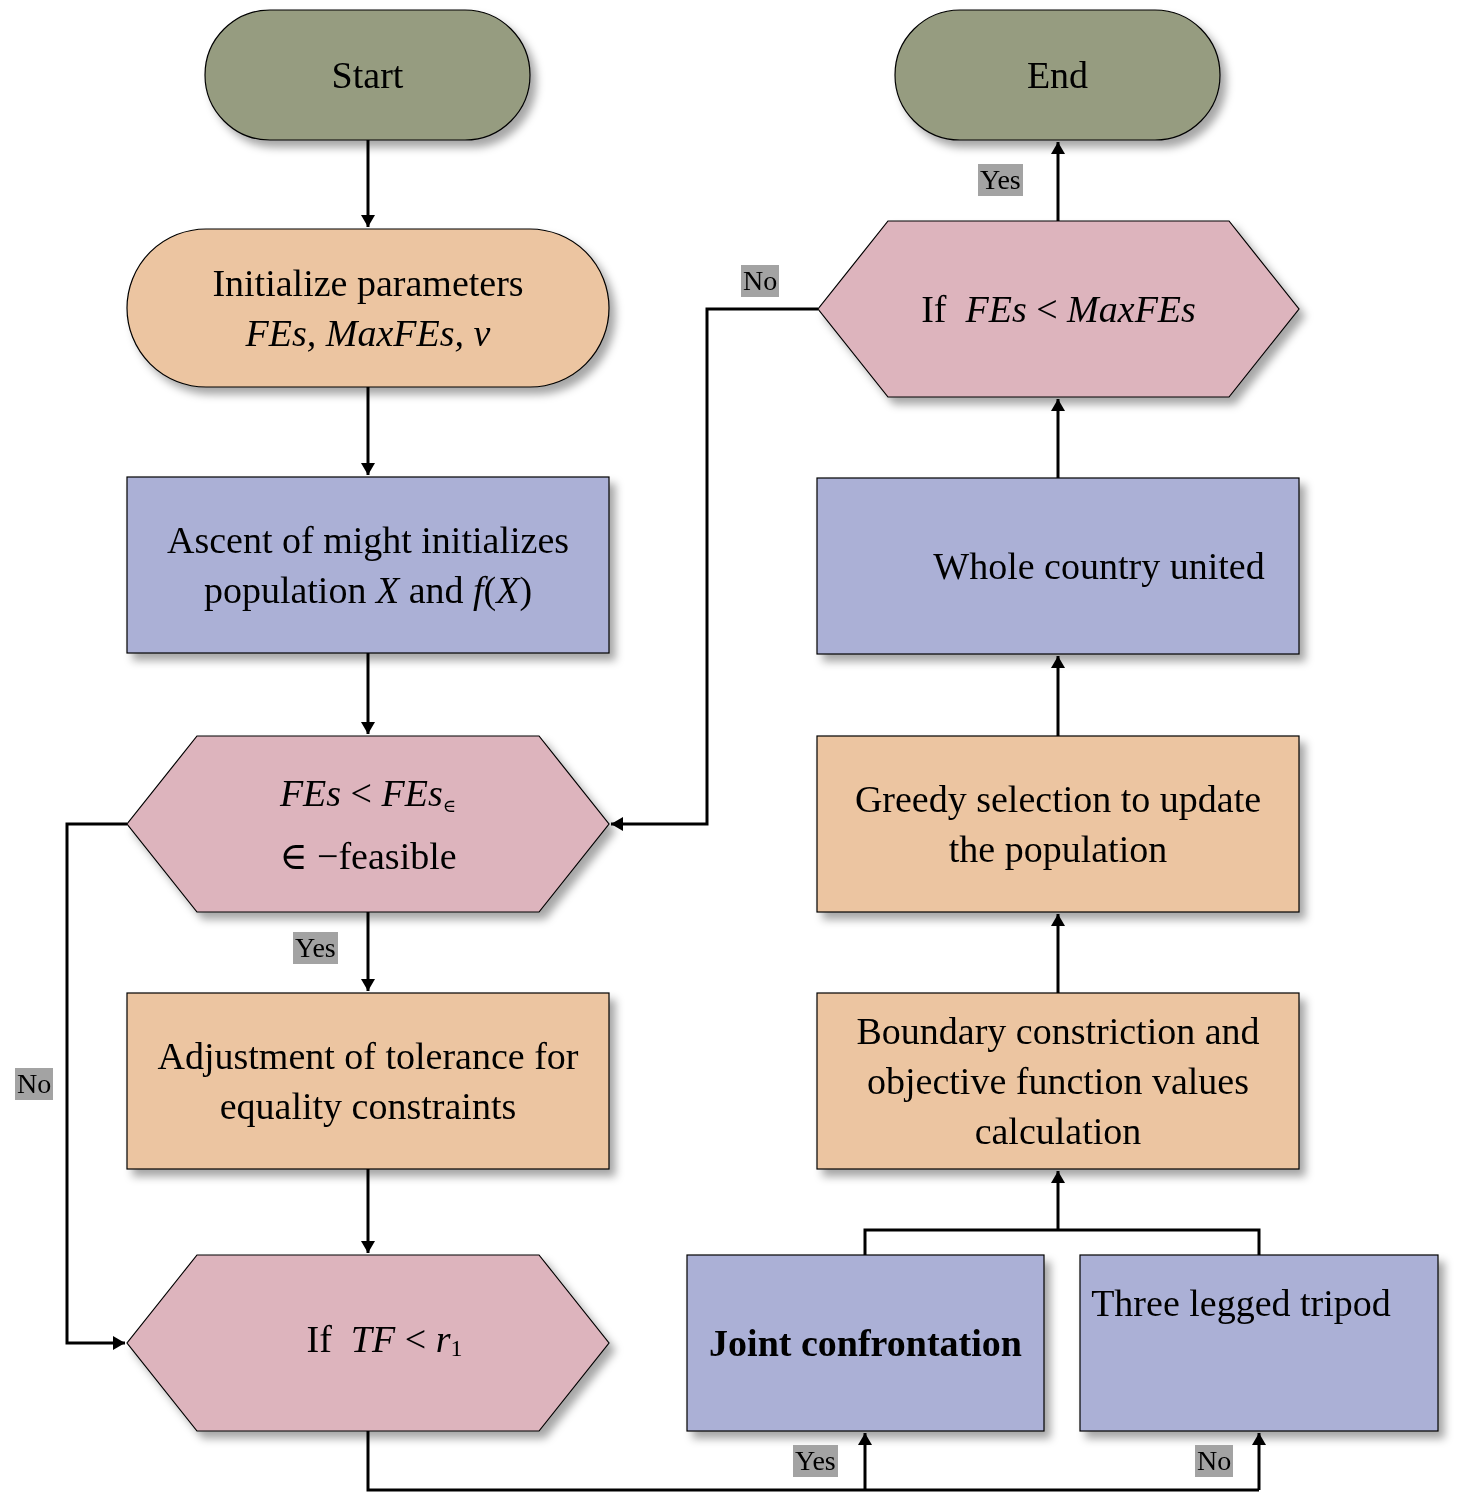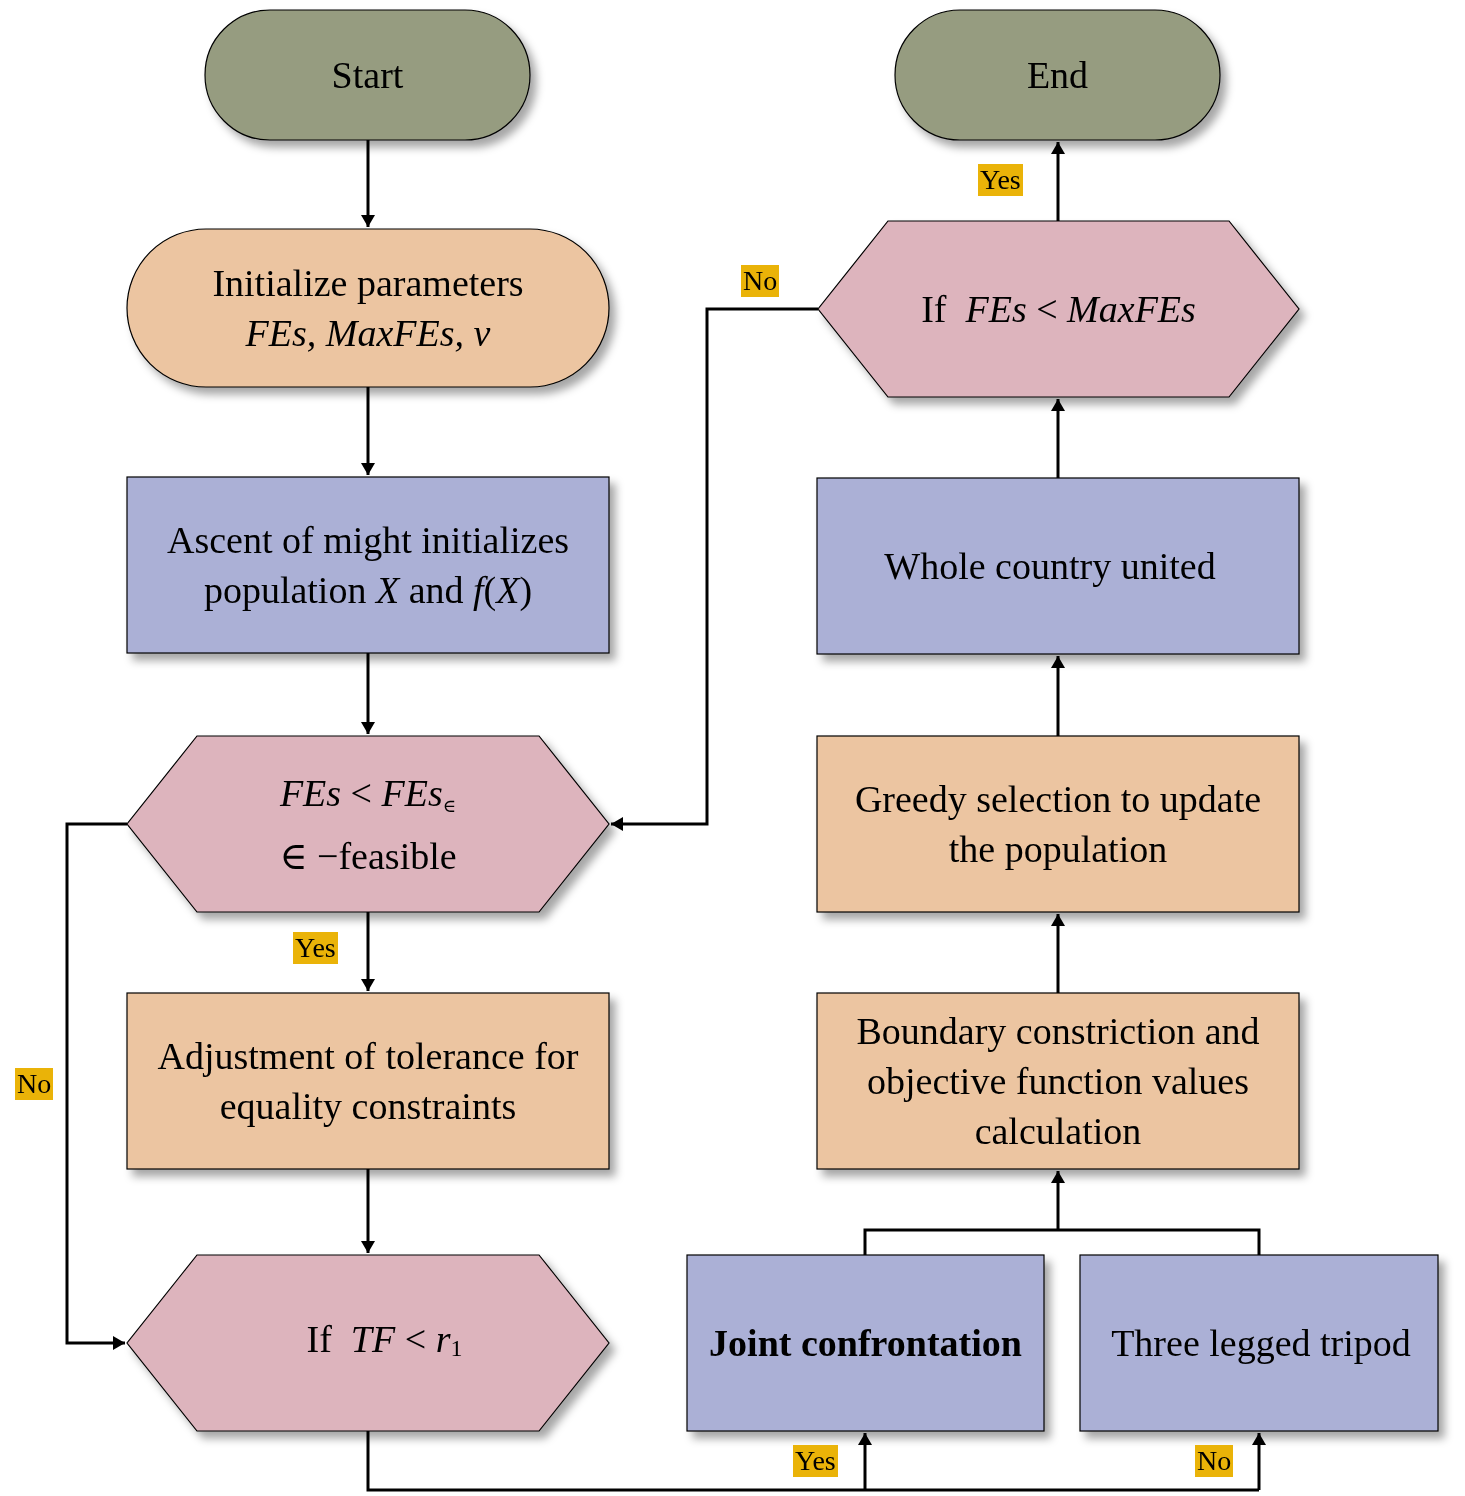--- a/index.html
+++ b/index.html
@@ -3,21 +3,21 @@
 <meta charset="utf-8">
 <style>
   html, body { margin: 0; padding: 0; background: #ffffff; }
   body { width: 1465px; height: 1496px; position: relative; overflow: hidden;
          font-family: "Liberation Serif", "DejaVu Serif", serif; color: #000; }
   svg#diagram { position: absolute; left: 0; top: 0; }
   .node-text { position: absolute; display: flex; flex-direction: column;
                align-items: center; justify-content: center; text-align: center;
                font-size: 38px; line-height: 50px; pointer-events: none; }
   .it { font-style: italic; }
-  .lbl { position: absolute; font-size: 28px; background: #eab308; line-height: 32px; padding: 0 2px; }
+  .lbl { position: absolute; font-size: 28px; background: #a3a3a3; line-height: 32px; padding: 0 2px; }
   .sub { font-size: 18px; vertical-align: -6px; }
   .sub1 { font-size: 24px; vertical-align: -4px; }
 </style>
 </head>
 <body>
 
 <svg id="diagram" width="1465" height="1496" viewBox="0 0 1465 1496">
   <defs>
     <filter id="sh" x="-10%" y="-10%" width="130%" height="140%">
       <feDropShadow dx="6" dy="7" stdDeviation="4" flood-color="#000" flood-opacity="0.35"></feDropShadow>
@@ -82,33 +82,33 @@
 <div class="node-text" style="left:127px;top:993px;width:482px;height:176px;">
   <span>Adjustment of tolerance for</span>
   <span>equality constraints</span>
 </div>
 <div class="node-text" style="left:127px;top:1255px;width:482px;height:176px;">
   <span style="white-space:pre;margin-left:33px;"><span>If  </span><span class="it">TF</span><span> &lt; </span><span class="it">r</span><span class="sub1">1</span></span>
 </div>
 <div class="node-text" style="left:687px;top:1255px;width:357px;height:176px;font-weight:bold;">
   <span>Joint confrontation</span>
 </div>
-<div class="node-text" style="left:1080px;top:1255px;width:322px;height:176px;margin-left:20px;">
+<div class="node-text" style="left:1080px;top:1215px;width:322px;height:176px;">
   <span>Three legged tripod</span>
 </div>
 <div class="node-text" style="left:817px;top:993px;width:482px;height:176px;justify-content:center;">
   <span>Boundary constriction and</span>
   <span>objective function values</span>
   <span>calculation</span>
 </div>
 <div class="node-text" style="left:817px;top:736px;width:482px;height:176px;">
   <span>Greedy selection to update</span>
   <span>the population</span>
 </div>
-<div class="node-text" style="left:809px;top:478px;width:482px;height:176px;text-align:center;">
+<div class="node-text" style="left:858px;top:478px;width:482px;height:176px;text-align:center;">
   <span>Whole country united</span>
 </div>
 <div class="node-text" style="left:818px;top:221px;width:481px;height:176px;">
   <span style="white-space:pre;"><span>If  </span><span class="it">FEs</span><span> &lt; </span><span class="it">MaxFEs</span></span>
 </div>
 
 <span class="lbl" style="left:293px;top:932px;">Yes</span>
 <span class="lbl" style="left:15px;top:1068px;">No</span>
 <span class="lbl" style="left:793px;top:1445px;">Yes</span>
 <span class="lbl" style="left:1195px;top:1445px;">No</span>

